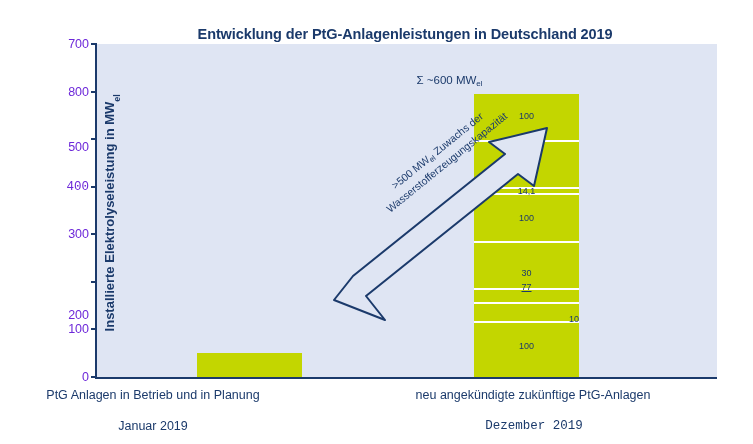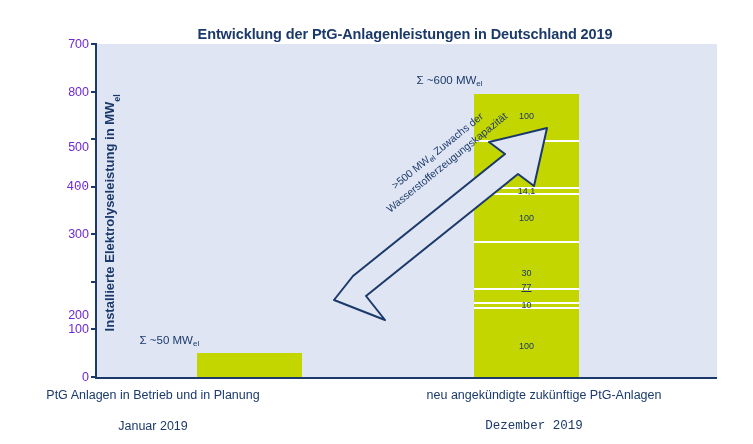--- a/index.html
+++ b/index.html
@@ -176,23 +176,20 @@
     <div class="y-tick" style="top:47.6px;">800</div>
     <div class="y-tickmark" style="top:47.6px;"></div>
     <div class="y-tick" style="top:0px;">700</div>
     <div class="y-tickmark" style="top:0px;"></div>
 
     <div class="bar" style="left:100px; width:105px; top:309.2px; height:23.8px;">
       <div class="seg" style="top:0; height:23.8px; border-bottom:none;">
         <span class="seg-label"></span>
       </div>
     </div>
-    <div class="bar-total" style="left:42.5px; top:290px;">
-      <span>Σ ~50 MW</span><sub>el</sub>
-    </div>
 
     <div class="bar" style="left:377px; width:105px; top:50.2px; height:282.8px;">
 
       <div class="seg" style="top:0px; height:47.57px;">
         <span class="seg-label">100</span>
       </div>
       <div class="seg" style="top:47.57px; height:47.57px;">
         <span class="seg-label">100</span>
       </div>
       <div class="seg" style="top:95.14px; height:5.95px;">
@@ -200,21 +197,21 @@
       </div>
       <div class="seg" style="top:101.09px; height:47.57px;">
         <span class="seg-label">100</span>
       </div>
       <div class="seg" style="top:165.31px; height:31px;">
         <span class="seg-label">30</span>
       </div>
       <div class="seg" style="top:179.58px; height:30px;text-decoration:underline;">
         <span class="seg-label">77</span>
       </div>
-      <div class="seg" style="top:210px; height:4.76px;">
+      <div class="seg" style="top:224px; height:4.76px;justify-content:flex-end;">
         <span class="seg-label">10</span>
       </div>
       <div class="seg" style="top:220.97px; height:61.83px; border-bottom:none;">
         <span class="seg-label">100</span>
       </div>
     </div>
     <div class="bar-total" style="left:319.5px; top:30px;">
       <span>Σ ~600 MW</span><sub>el</sub>
     </div>
 
@@ -226,16 +223,16 @@
         <span>&gt;500 MW</span><sub>el</sub><span> Zuwachs der</span><br>
         <span>Wasserstofferzeugungskapazität</span>
       </div>
     </div>
 
   </div>
 
   <div class="x-label" style="left:-12px; top:388px;">PtG Anlagen in Betrieb und in Planung</div>
   <div class="x-label" style="left:-12px; top:419px;">Januar 2019</div>
 
-  <div class="x-label" style="left:379px; top:388px;">neu angekündigte zukünftige PtG-Anlagen</div>
+  <div class="x-label" style="left:368px; top:388px;">neu angekündigte zukünftige PtG-Anlagen</div>
   <div class="x-label" style="left:369px; top:419px;font-family:Liberation Mono, monospace;">Dezember 2019</div>
 
 </div>
 
 </body></html>

